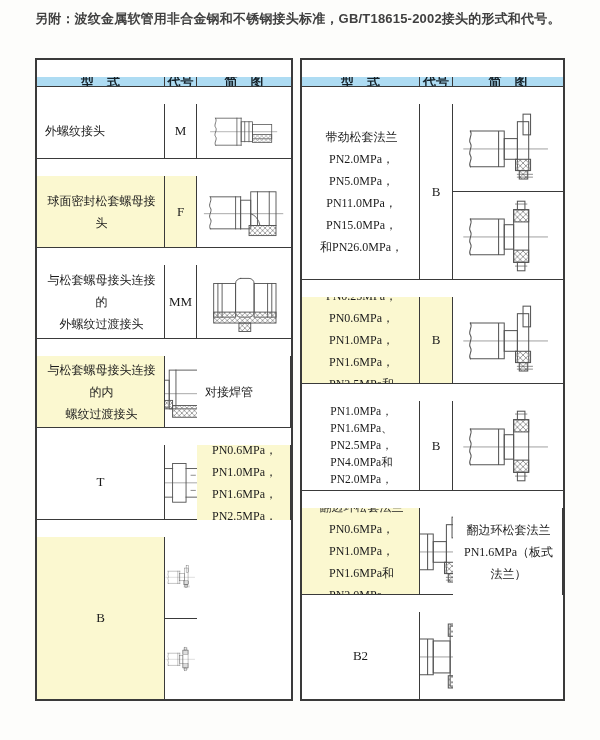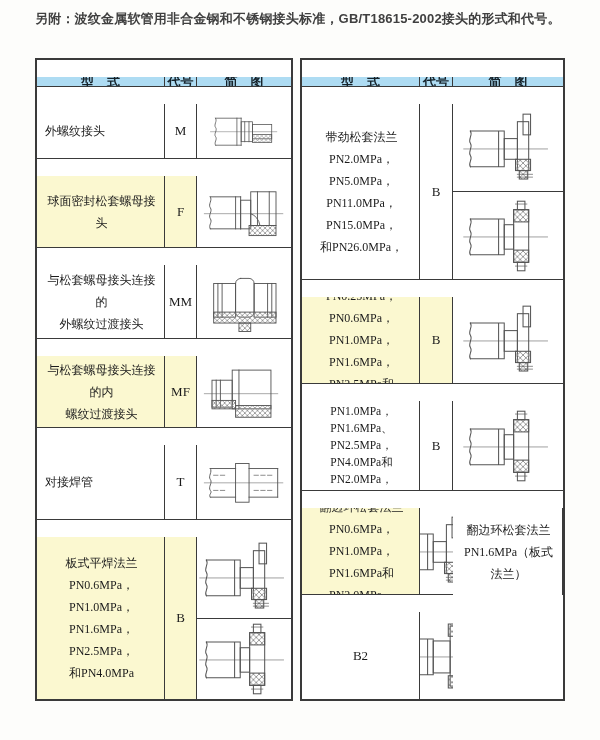--- a/index.html
+++ b/index.html
@@ -183,21 +183,20 @@
 外螺纹过渡接头</div>
     <div class="c code">MM</div>
     <div class="c lastcol skcell">
       <svg class="sk" viewBox="0 0 100 76">
           <use href="#sym-mm"></use>
         </svg>
     </div>
 
     <div class="c type y">与松套螺母接头连接的内
 螺纹过渡接头</div>
-    <div class="c code y">MF</div>
     <div class="c lastcol skcell">
       <svg class="sk" viewBox="0 0 100 76">
           <use href="#sym-mf"></use>
         </svg>
     </div>
 
     <div class="c type">对接焊管</div>
     <div class="c code">T</div>
     <div class="c lastcol skcell">
       <svg class="sk" viewBox="0 0 100 76">

